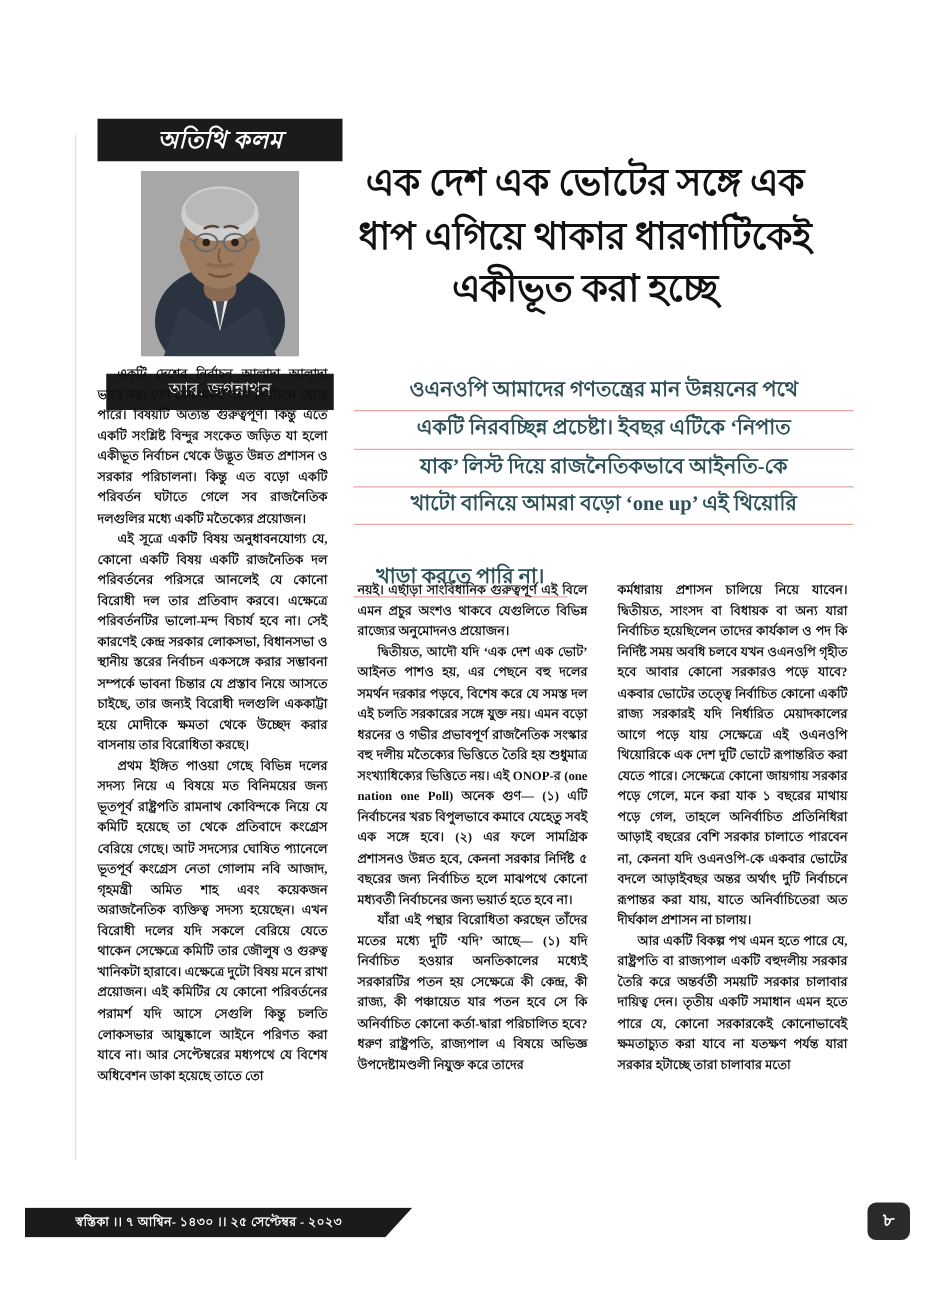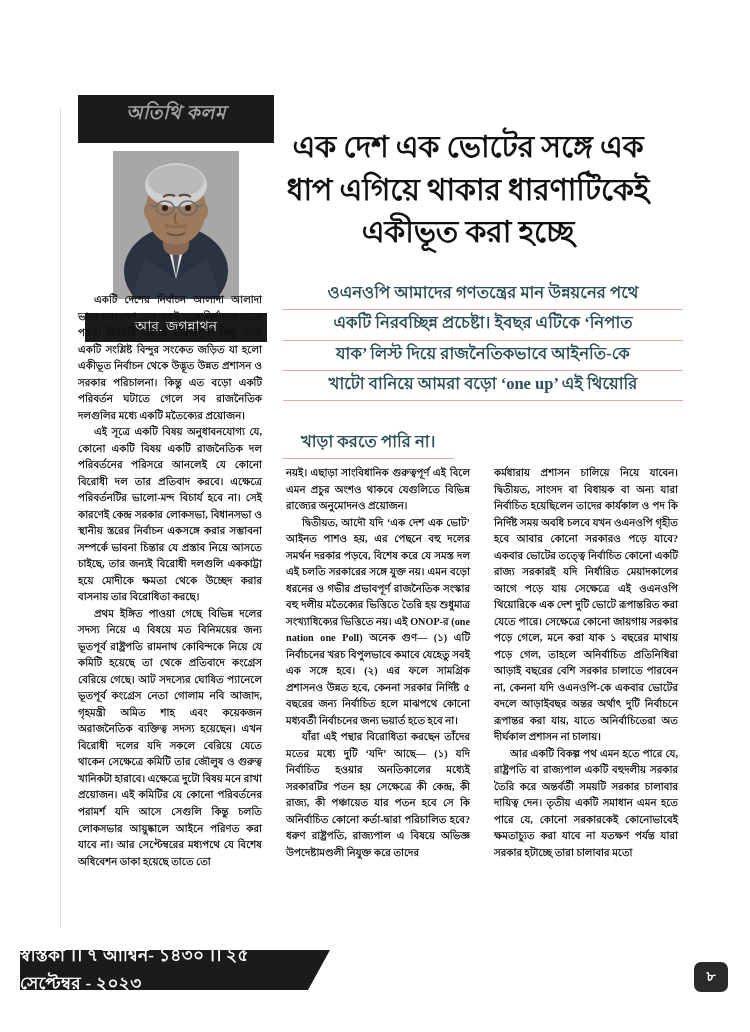--- a/index.html
+++ b/index.html
@@ -22,27 +22,27 @@
 
   
   .masthead {
     position: absolute;
     left: 78px;
     top: 95px;
     width: 196px;
   }
   .kicker-bar {
     background: #1b1b1b;
-    color: #a3a3a3;
+    color: #ffffff;
     text-align: center;
     font-style: italic;
     font-weight: bold;
     font-size: 19px;
     line-height: 1.45;
-    padding: 4px 6px 16px 6px;
+    padding: 4px 6px 2px 6px;
     letter-spacing: 0.5px;
     font-family: "Liberation Serif", "DejaVu Serif", serif;
   }
   .portrait-wrap {
     margin: 8px auto 0 auto;
     width: 126px;
     height: 148px;
     background: #8e8e8e;
     position: relative;
     overflow: hidden;
@@ -73,21 +73,21 @@
     font-size: 30px;
     line-height: 1.42;
     color: #111111;
     letter-spacing: -0.2px;
   }
 
   
   .pullquote {
     position: absolute;
     left: 283px;
-    top: 280px;
+    top: 299px;
     width: 400px;
     text-align: center;
     color: #2d4f57;
     font-weight: bold;
     font-size: 16.5px;
     font-family: "Liberation Serif", "DejaVu Serif", serif;
   }
   .pq-line {
     padding: 2px 0 5px 0;
     border-bottom: 1.4px solid #e8a8a4;
@@ -124,28 +124,28 @@
   .col p.no-indent { text-indent: 0; }
   .col-1 { left: 0px; }
   .col-2 { left: 208px; top: 173px; }
   .col-3 { left: 416px; top: 173px; }
 
   
   .footer-banner {
     position: absolute;
     left: 20px;
     bottom: 42px;
-    height: 40px;
+    height: 24px;
     width: 310px;
     background: #1b1b1b;
     color: #ffffff;
     display: flex;
     align-items: center;
     justify-content: center;
-    font-size: 17px;
+    font-size: 10px;
     font-weight: bold;
     letter-spacing: 0.3px;
     clip-path: polygon(0 0, 100% 0, calc(100% - 22px) 100%, 0 100%);
     padding-right: 16px;
     box-sizing: border-box;
   }
   .page-number {
     position: absolute;
     right: 22px;
     bottom: 40px;

